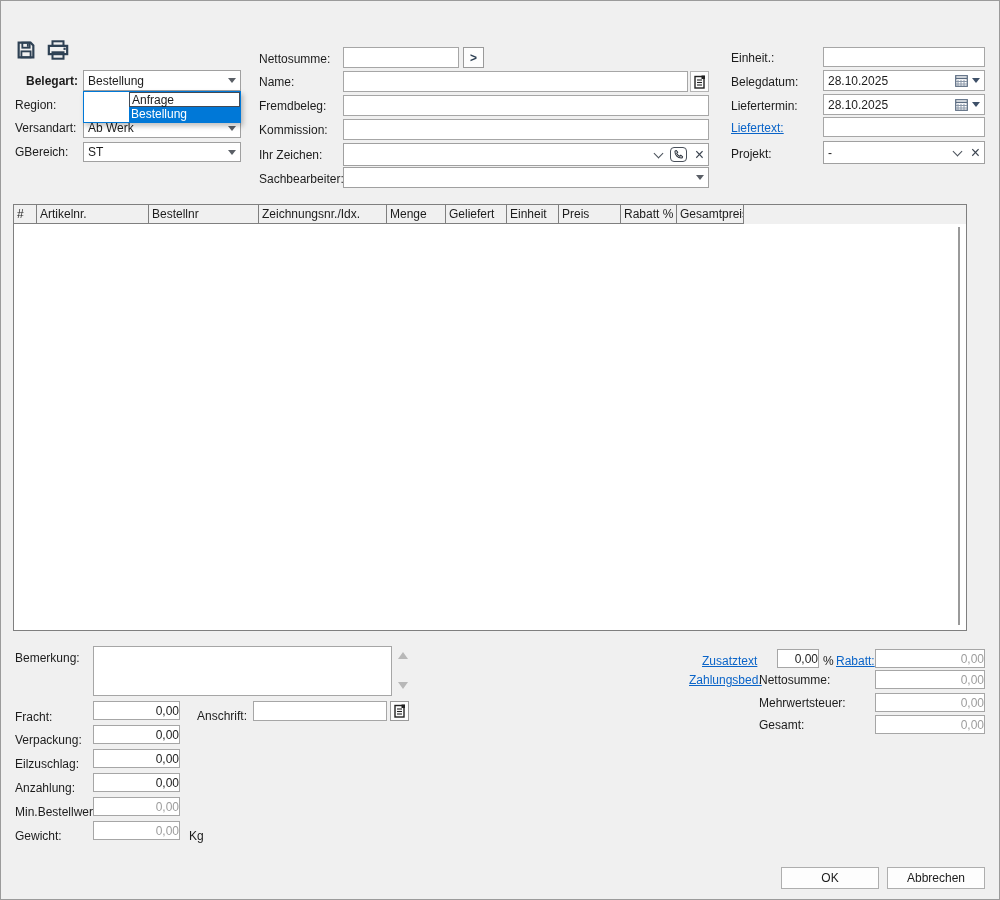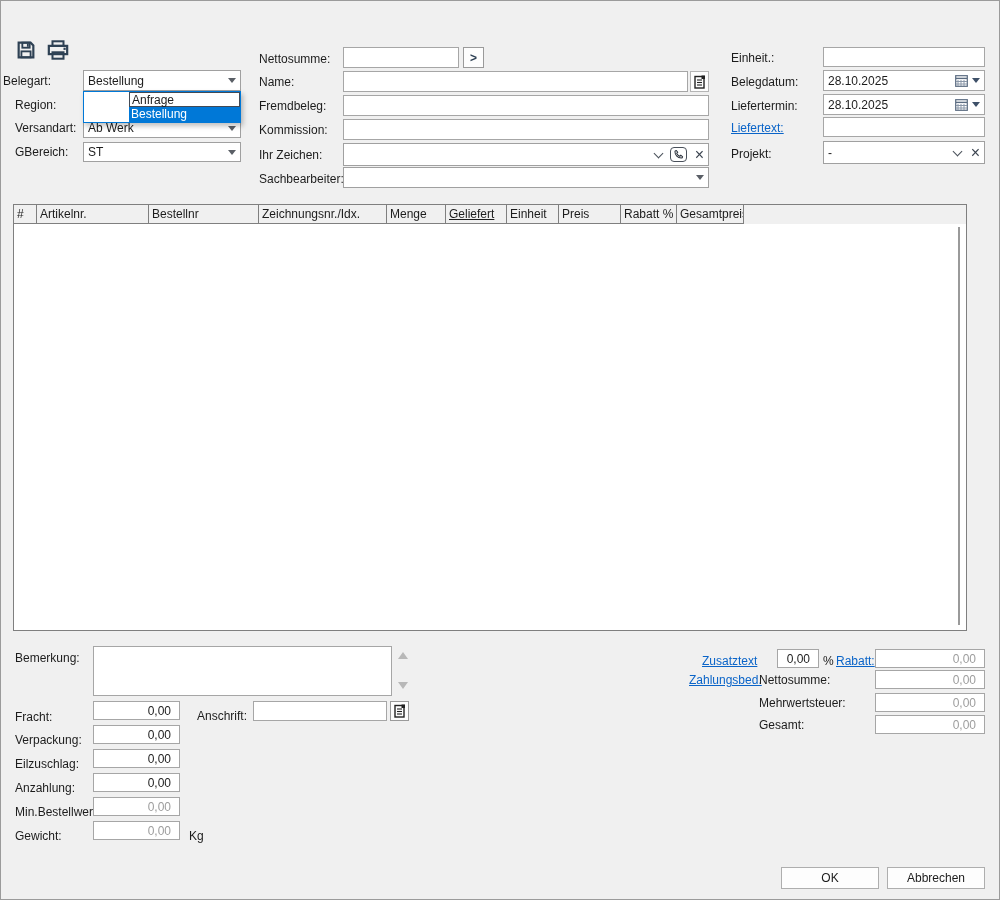--- a/index.html
+++ b/index.html
@@ -12,21 +12,21 @@
   }
   .titlebar {
     position:absolute; left:0; top:0; width:100%; height:30px;
     background:#1e3a52; color:#ffffff; display:flex; align-items:center;
     padding-left:13px; font-size:14px;
   }
   .lbl { position:absolute; white-space:nowrap; color:#1c1c1c; }
   .inp {
     position:absolute; border:1px solid #a6a6a6; background:#ffffff;
     font-family:"Liberation Sans", sans-serif; font-size:12px; color:#1c1c1c;
-    padding:1px 8px; outline:none;
+    padding:1px 0; outline:none;
   }
   .inp.right { text-align:right; }
   .inp.gray  { color:#9d9d9d; }
   .combo {
     position:absolute; border:1px solid #a0a0a0; background:#ffffff;
     display:flex; align-items:center; padding:0 4px; cursor:default;
   }
   .combo .val { flex:1; overflow:hidden; white-space:nowrap; }
   .tri-down { width:0; height:0; border-left:4px solid transparent; border-right:4px solid transparent; border-top:5px solid #5a5f66; }
   .chev { width:7px; height:7px; border-right:1.6px solid #49505a; border-bottom:1.6px solid #49505a; transform:rotate(45deg); margin-bottom:3px; }
@@ -47,21 +47,21 @@
   a.flink { position:absolute; color:#0a64c8; text-decoration:underline; white-space:nowrap; cursor:pointer; }
   .grid {
     position:absolute; left:12px; top:203px; width:954px; height:427px;
     background:#ffffff; border:1px solid #7f7f7f;
   }
   .grid-head { display:flex; height:19px; background:#f0f0f0; }
   .gh-cell {
     border-right:1px solid #7f7f7f; border-bottom:1px solid #7f7f7f;
     padding:2px 3px; font-size:12px; white-space:nowrap; overflow:hidden;
   }
-  .gh-cell.u { text-decoration:underline; }
+  .gh-cell.u { }
   .grid-scroll-thumb { position:absolute; right:6px; top:22px; bottom:5px; width:2px; background:#9a9a9a; }
   .spin { position:absolute; width:0; height:0; border-left:5px solid transparent; border-right:5px solid transparent; }
   .spin.up  { border-bottom:7px solid #b8b8b8; }
   .spin.dn  { border-top:7px solid #b8b8b8; }
   .btn {
     position:absolute; width:98px; height:22px; background:#fdfdfd;
     border:1px solid #aeaeae; font-family:"Liberation Sans", sans-serif;
     font-size:12px; color:#1c1c1c; text-align:center; line-height:20px; cursor:default;
   }
   textarea.inp { resize:none; }
@@ -86,21 +86,21 @@
   </div>
   <div style="position:absolute;left:45px;top:38px;width:24px;height:22px;">
     <svg class="icon-svg" width="24" height="22" viewBox="0 0 26 24">
       <rect x="7" y="2.5" width="12" height="5" fill="none" stroke="#2e4154" stroke-width="2.2"></rect>
       <rect x="3" y="7.5" width="20" height="9" fill="none" stroke="#2e4154" stroke-width="2.4"></rect>
       <rect x="19" y="9.5" width="2.4" height="2.4" fill="#2e4154"></rect>
       <rect x="7" y="14.5" width="12" height="7" fill="none" stroke="#2e4154" stroke-width="2.2"></rect>
     </svg>
   </div>
 
-  <div class="lbl" style="left:2px;top:73px;">Belegart:</div>
+  <div class="lbl" style="left:25px;top:73px;font-weight:bold;">Belegart:</div>
   <div class="lbl" style="left:14px;top:97px;">Region:</div>
   <div class="lbl" style="left:14px;top:120px;">Versandart:</div>
   <div class="lbl" style="left:14px;top:144px;">GBereich:</div>
 
   <div class="combo" style="left:82px;top:69px;width:158px;height:21px;">
     <span class="val">Bestellung</span>
     <span class="tri-down"></span>
   </div>
   <div class="combo" style="left:82px;top:93px;width:158px;height:20px;">
     <span class="val"></span>

